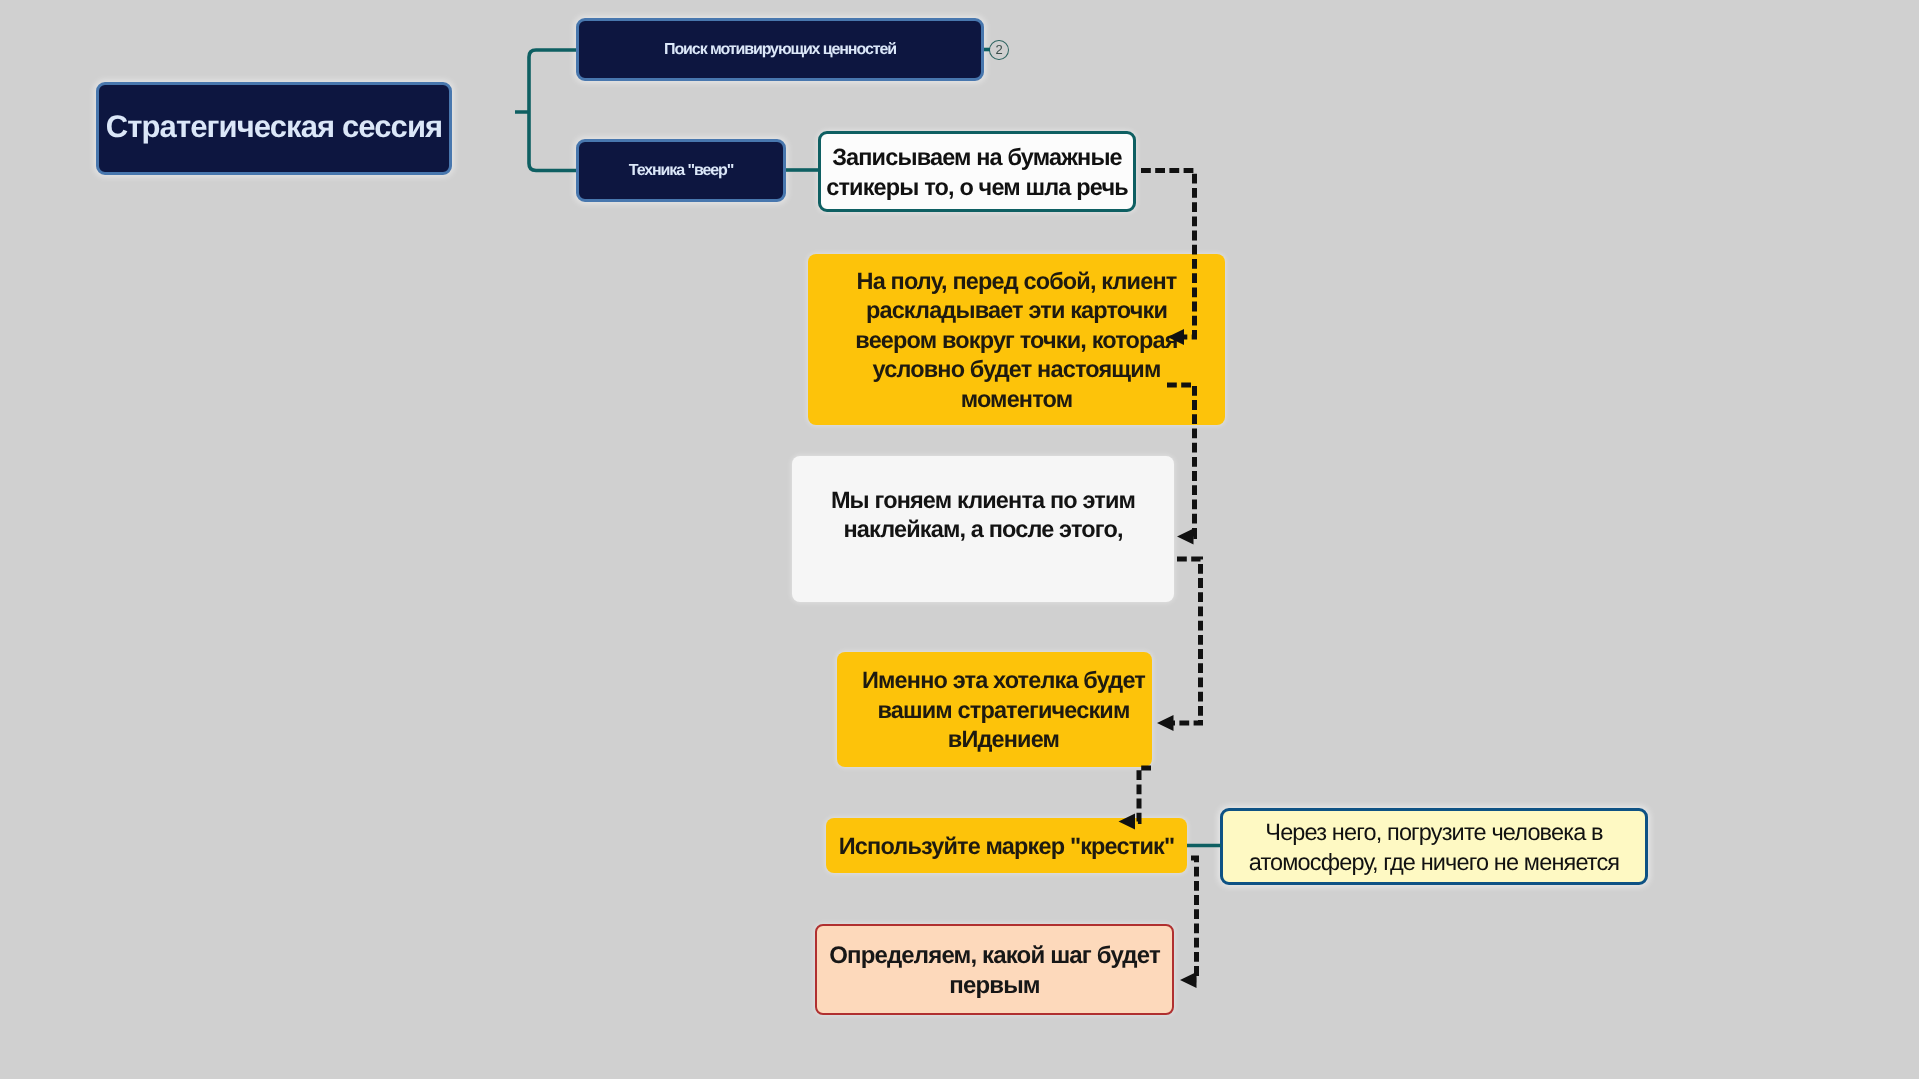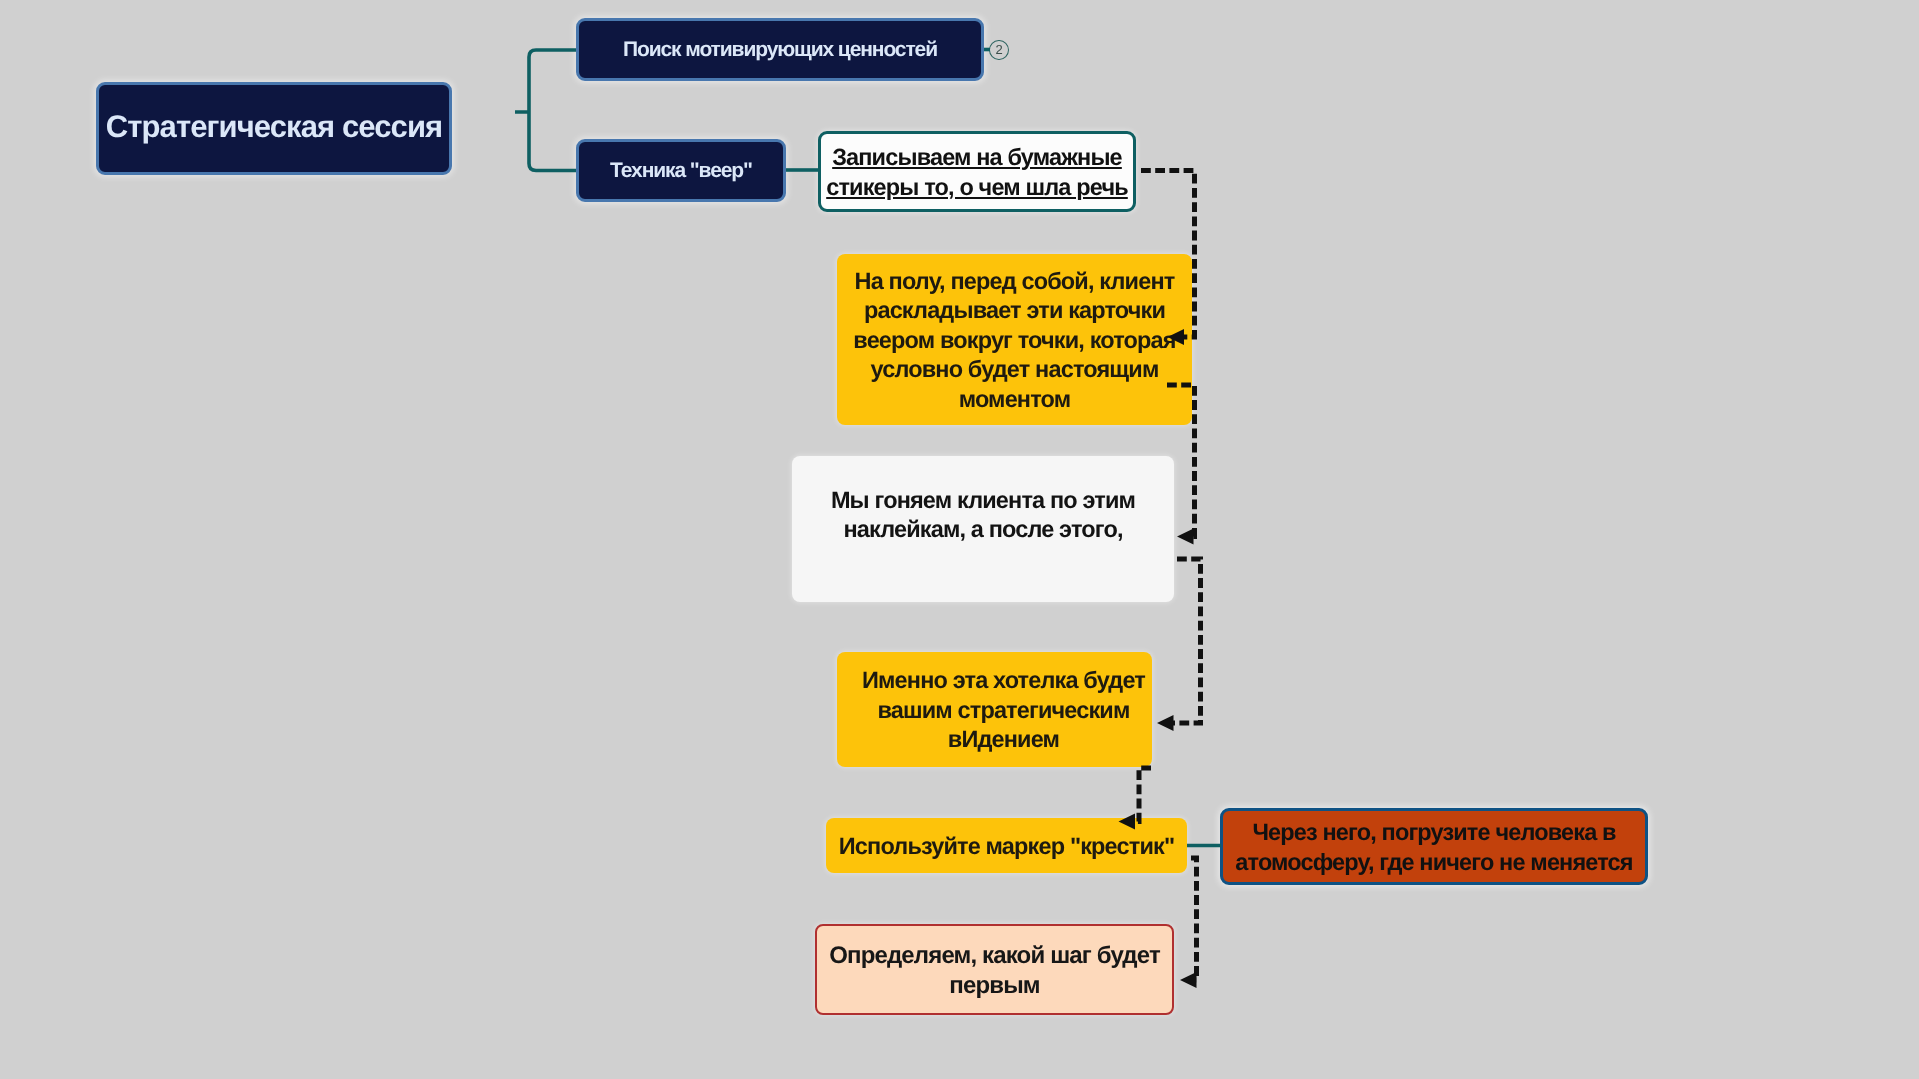--- a/index.html
+++ b/index.html
@@ -7,28 +7,28 @@
        font-family:"Liberation Sans",sans-serif;-webkit-font-smoothing:antialiased;text-rendering:geometricPrecision;}
   #stage{position:relative;width:1919px;height:1079px;background:#d0d0d0;}
   svg.edges{position:absolute;left:0;top:0;width:1919px;height:1079px;z-index:5;pointer-events:none;}
   .node{position:absolute;box-sizing:border-box;display:flex;align-items:center;
         justify-content:center;text-align:center;}
   .node .txt{display:block;width:100%;line-height:29.5px;transform:translateY(1px);}
 
   .navy{background:#0d1640;border:3px solid #4877ae;border-radius:9px;color:#dbe7f8;font-weight:700;box-shadow:0 0 6px 2px rgba(255,255,255,0.45);}
   .root{font-size:31px;letter-spacing:-0.9px;}
   .root .txt{transform:translateY(-2.5px);}
-  .lvl1{font-size:21px;letter-spacing:-1.1px;}
+  .lvl1{font-size:16px;letter-spacing:-1.1px;}
   .lvl1 .txt{transform:translateY(-0.5px);}
   .white-teal{background:#fcfcfc;border:3.5px solid #0e5f62;border-radius:9px;color:#111;box-shadow:0 0 5px 1px rgba(255,255,255,0.4);
-              font-weight:700;font-size:23.5px;letter-spacing:-0.85px;text-decoration:underline;}
+              font-weight:700;font-size:23.5px;letter-spacing:-0.85px;}
   .yellow{background:#fdc30a;border-radius:8px;box-shadow:0 0 5px 1px rgba(255,255,255,0.35);color:#1e1a10;font-weight:700;font-size:23.5px;letter-spacing:-0.85px;}
   .plain{background:#f6f6f6;border-radius:8px;box-shadow:0 0 5px 1px rgba(255,255,255,0.35);color:#131313;font-weight:700;font-size:23.5px;letter-spacing:-0.85px;}
-  .white-blue{background:#c2410c;border:3.2px solid #0e5284;border-radius:9px;color:#111;box-shadow:0 0 6px 2px rgba(255,255,255,0.5);
-              font-weight:700;font-size:23.5px;letter-spacing:-0.85px;}
+  .white-blue{background:#fef9c3;border:3.2px solid #0e5284;border-radius:9px;color:#111;box-shadow:0 0 6px 2px rgba(255,255,255,0.5);
+              font-weight:400;font-size:23.5px;letter-spacing:-0.85px;}
   .pink{background:#fdd9bb;border:2px solid #b03030;border-radius:8px;box-shadow:0 0 5px 1px rgba(255,255,255,0.35);color:#171717;
         font-weight:700;font-size:24px;letter-spacing:-0.85px;}
   .badge{position:absolute;border:1.4px solid #2e6460;border-radius:50%;background:transparent;
          color:#3b4d4a;display:flex;align-items:center;justify-content:center;
          font-size:13px;font-weight:400;box-sizing:border-box;line-height:1;}
 </style>
 </head>
 <body>
 
 <div id="stage">
@@ -70,21 +70,21 @@
   </div>
 
   <div class="node navy lvl1" style="left:576px;top:139px;width:210px;height:63px;">
     <span class="txt">Техника "веер"</span>
   </div>
 
   <div class="node white-teal" style="left:818px;top:131px;width:318px;height:81px;">
     <span class="txt"><span>Записываем на бумажные</span><br><span>стикеры то, о чем шла речь</span></span>
   </div>
 
-  <div class="node yellow" style="left:808px;top:254px;width:355px;height:171px;margin-left:29px;">
+  <div class="node yellow" style="left:808px;top:254px;width:417px;height:171px;">
     <span class="txt"><span>На полу, перед собой, клиент</span><br><span>раскладывает эти карточки</span><br><span>веером вокруг точки, которая</span><br><span>условно будет настоящим</span><br><span>моментом</span></span>
   </div>
 
   <div class="node plain" style="left:792px;top:456px;width:382px;height:146px;">
     <span class="txt"><span>Мы гоняем клиента по этим</span><br><span>наклейкам, а после этого,</span><br><br></span>
   </div>
 
   <div class="node yellow" style="left:837px;top:652px;width:315px;height:115px;padding-left:18px;">
     <span class="txt"><span>Именно эта хотелка будет</span><br><span>вашим стратегическим</span><br><span>вИдением</span></span>
   </div>

